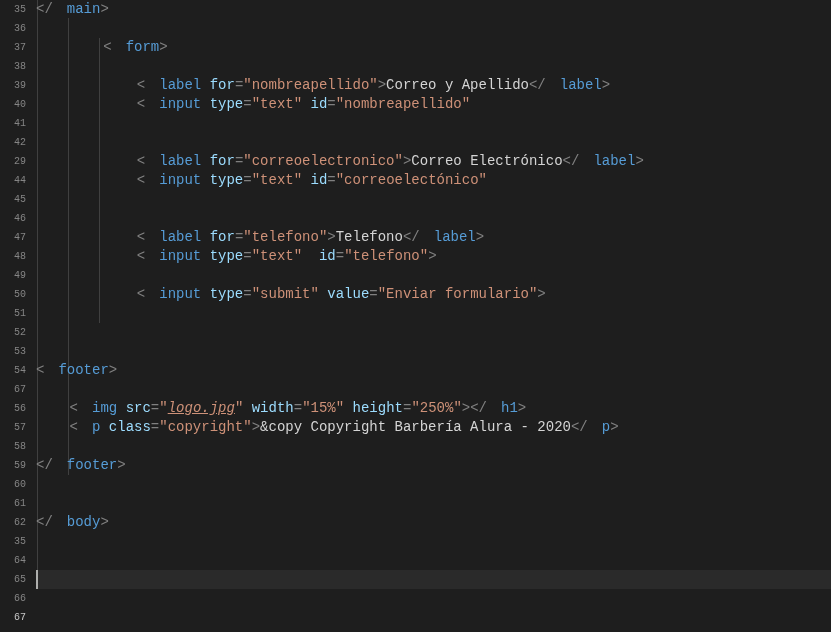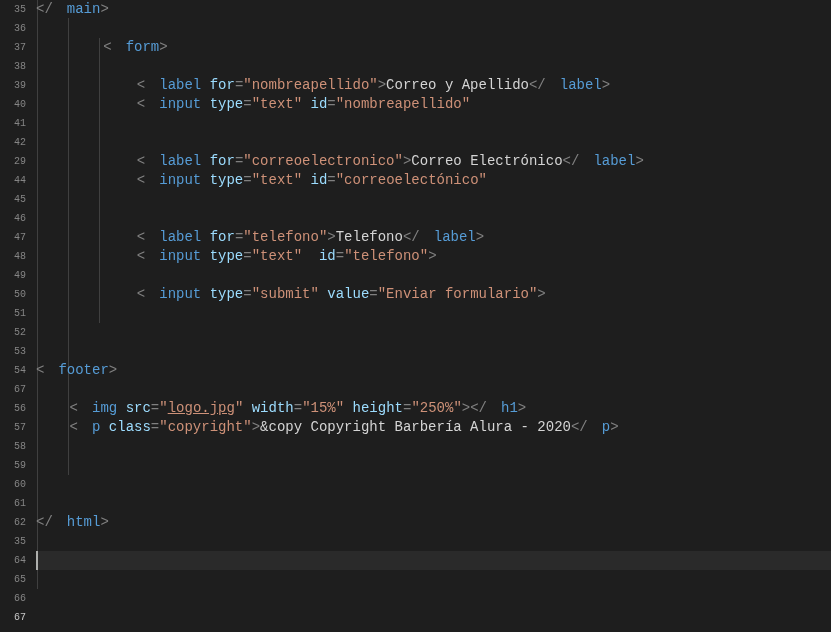--- a/index.html
+++ b/index.html
@@ -34,21 +34,21 @@
   }
   .guide {
     position:absolute; top:0; width:1px; background:#404040;
   }
   
   .p  { color:#808080; }            
   .tag{ color:#569cd6;padding-left:14px; }            
   .att{ color:#9cdcfe; }            
   .str{ color:#ce9178; }            
   .txt{ color:#d4d4d4; }            
-  .ul { text-decoration:underline; text-decoration-color:#ce9178; }
+  .ul { text-decoration:underline; text-decoration-color:#ce9178;font-style:italic; }
   .cursor-line::after{
     content:"";position:absolute;left:0;top:0;bottom:0;width:2px;background:#aeafad;
   }
 </style>
 </head>
 <body>
 
 <div class="editor">
   <div class="gutter" id="gutter">
       <div>35</div>
@@ -109,20 +109,21 @@
     <div class="line"></div>
     <div class="line"><span class="txt">            </span><span class="p">&lt;</span><span class="tag">input</span><span class="txt"> </span><span class="att">type</span><span class="p">=</span><span class="str">"submit"</span><span class="txt"> </span><span class="att">value</span><span class="p">=</span><span class="str">"Enviar formulario"</span><span class="p">&gt;</span></div>
     <div class="line"></div>
     <div class="line"></div>
     <div class="line"></div>
     <div class="line"><span class="p">&lt;</span><span class="tag">footer</span><span class="p">&gt;</span></div>
     <div class="line"></div>
     <div class="line"><span class="txt">    </span><span class="p">&lt;</span><span class="tag">img</span><span class="txt"> </span><span class="att">src</span><span class="p">=</span><span class="str">"</span><span class="str ul">logo.jpg</span><span class="str">"</span><span class="txt"> </span><span class="att">width</span><span class="p">=</span><span class="str">"15%"</span><span class="txt"> </span><span class="att">height</span><span class="p">=</span><span class="str">"250%"</span><span class="p">&gt;</span><span class="p">&lt;/</span><span class="tag">h1</span><span class="p">&gt;</span></div>
     <div class="line"><span class="txt">    </span><span class="p">&lt;</span><span class="tag">p</span><span class="txt"> </span><span class="att">class</span><span class="p">=</span><span class="str">"copyright"</span><span class="p">&gt;</span><span class="txt">&amp;copy Copyright Barbería Alura - 2020</span><span class="p">&lt;/</span><span class="tag">p</span><span class="p">&gt;</span></div>
     <div class="line"></div>
+    <div class="line"><span class="p">&lt;/</span><span class="tag">footer</span><span class="p">&gt;</span></div>
     <div class="line"></div>
     <div class="line"></div>
+    <div class="line"><span class="p">&lt;/</span><span class="tag">body</span><span class="p">&gt;</span></div>
     <div class="line"></div>
-    <div class="line"><span class="p">&lt;/</span><span class="tag">html</span><span class="p">&gt;</span></div>
     <div class="line"></div>
     <div class="line current cursor-line"></div>
   </div>
 </div>
 
 </body></html>

